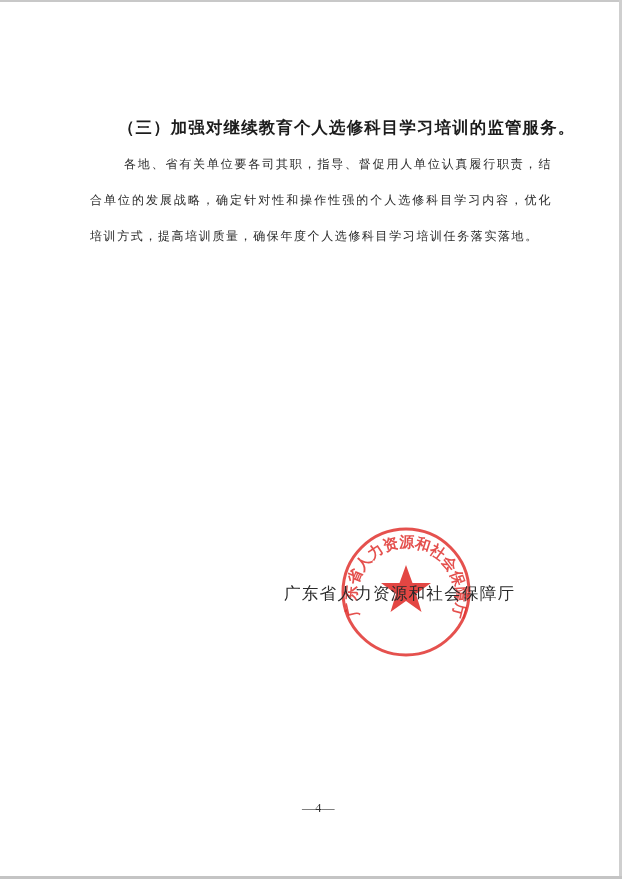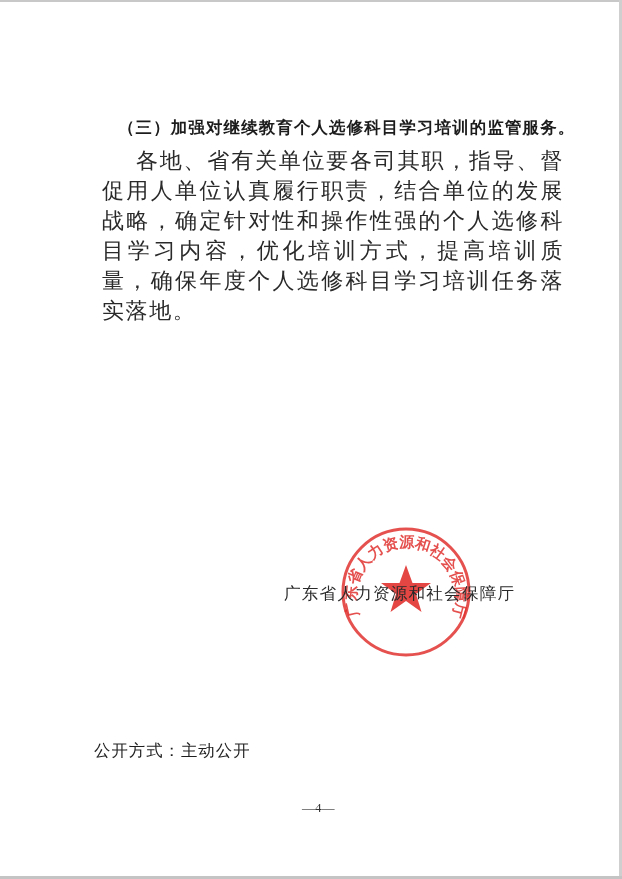--- a/index.html
+++ b/index.html
@@ -6,22 +6,22 @@
     body {
       width: 622px; height: 879px; background: #ffffff; position: relative; overflow: hidden;
       font-family: "DejaVu Serif", "Liberation Serif", serif;
       color: #2a2a2a;
     }
     .frame-top { position: absolute; left: 0; top: 0; width: 622px; height: 2px; background: #c8c8c8; }
     .frame-right { position: absolute; right: 0; top: 0; width: 3px; height: 879px; background: #cfcfcf; }
     .frame-bottom { position: absolute; left: 0; bottom: 0; width: 622px; height: 3px; background: #c4c4c4; }
     .page { position: absolute; left: 0; top: 0; width: 619px; height: 876px; margin-left: 6px; }
     .body-text {
-      position: absolute; left: 96px; width: 462px;
-      font-size: 22px; line-height: 30px; letter-spacing: 1.6px;
+      position: absolute; left: 84px; width: 462px;
+      font-size: 12px; line-height: 36px; letter-spacing: 1.6px;
       text-align: justify; text-align-last: left;
     }
     .heading {
       position: absolute; left: 112px; width: 440px;
       font-size: 16.4px; font-weight: bold; letter-spacing: 1.2px;
       font-family: "DejaVu Sans", "Liberation Sans", sans-serif; color: #1c1c1c;
       white-space: nowrap;
     }
     .para { text-indent: 34px; }
     .sign {
@@ -54,20 +54,19 @@
     </defs>
     <circle cx="67" cy="67" r="63" fill="none" stroke="#e0322f" stroke-width="3" opacity="0.85"></circle>
     <polygon points="67,40 73.5,58 92,58 77,69 82.5,87 67,76 51.5,87 57,69 42,58 60.5,58" fill="#e0322f" opacity="0.9"></polygon>
     <text font-size="15" font-weight="bold" fill="#e0322f" opacity="0.85" font-family="DejaVu Sans, sans-serif">
       <textPath href="#arcpath" startOffset="2%">广东省人力资源和社会保障厅</textPath>
     </text>
   </svg>
 
   <div class="sign" style="left:278px; top:583px;">广东省人力资源和社会保障厅</div>
 
-  <div class="public">公开方式：主动公开</div>
 
   <div class="pageno">—4—</div>
 </div>
 
 <div class="frame-top"></div>
 <div class="frame-right"></div>
 <div class="frame-bottom"></div>
 
 </body></html>

